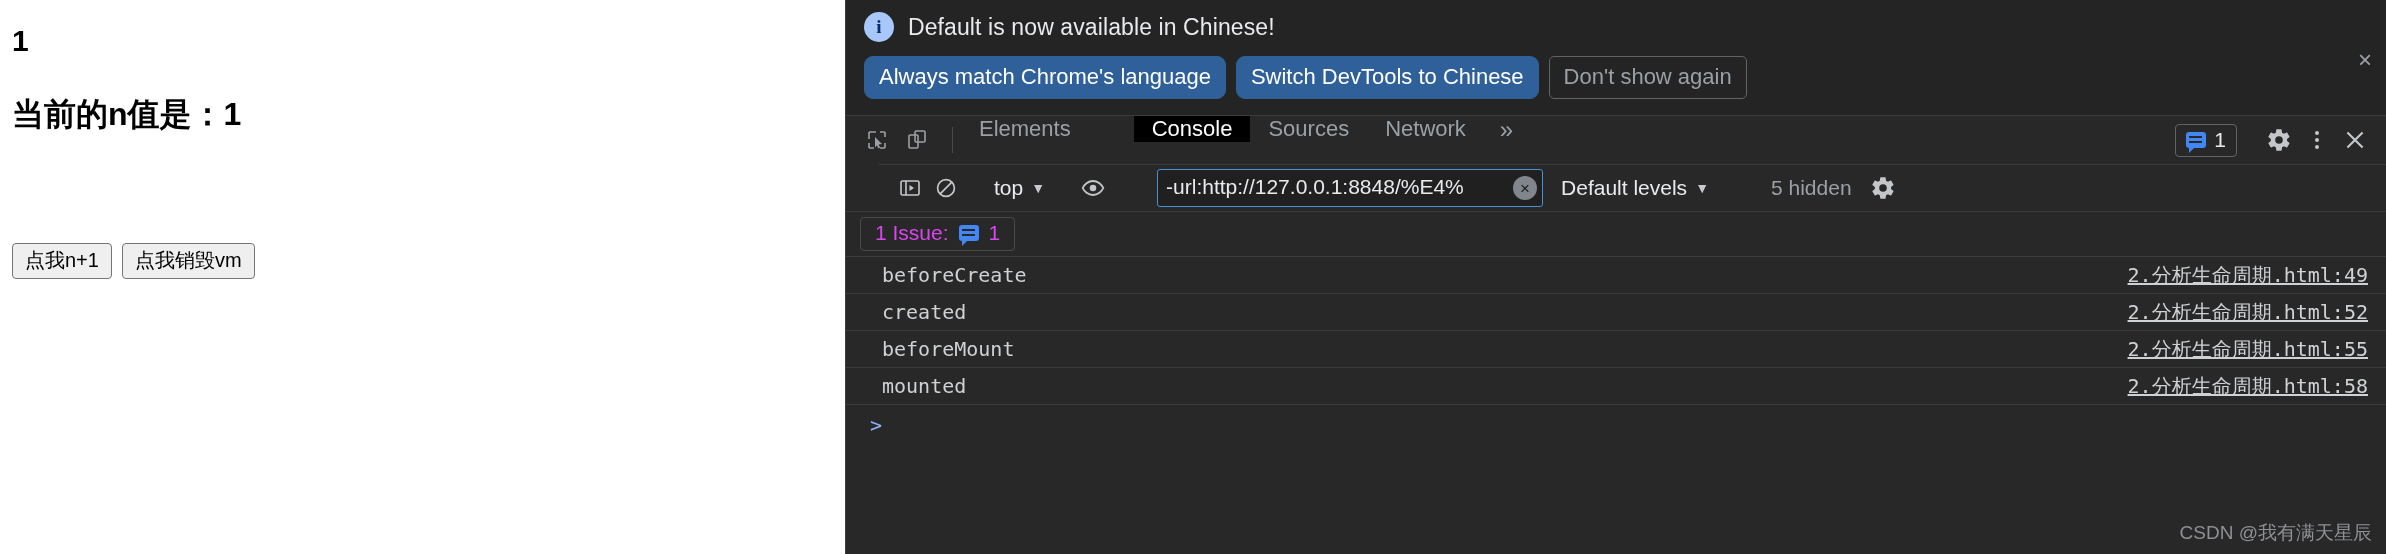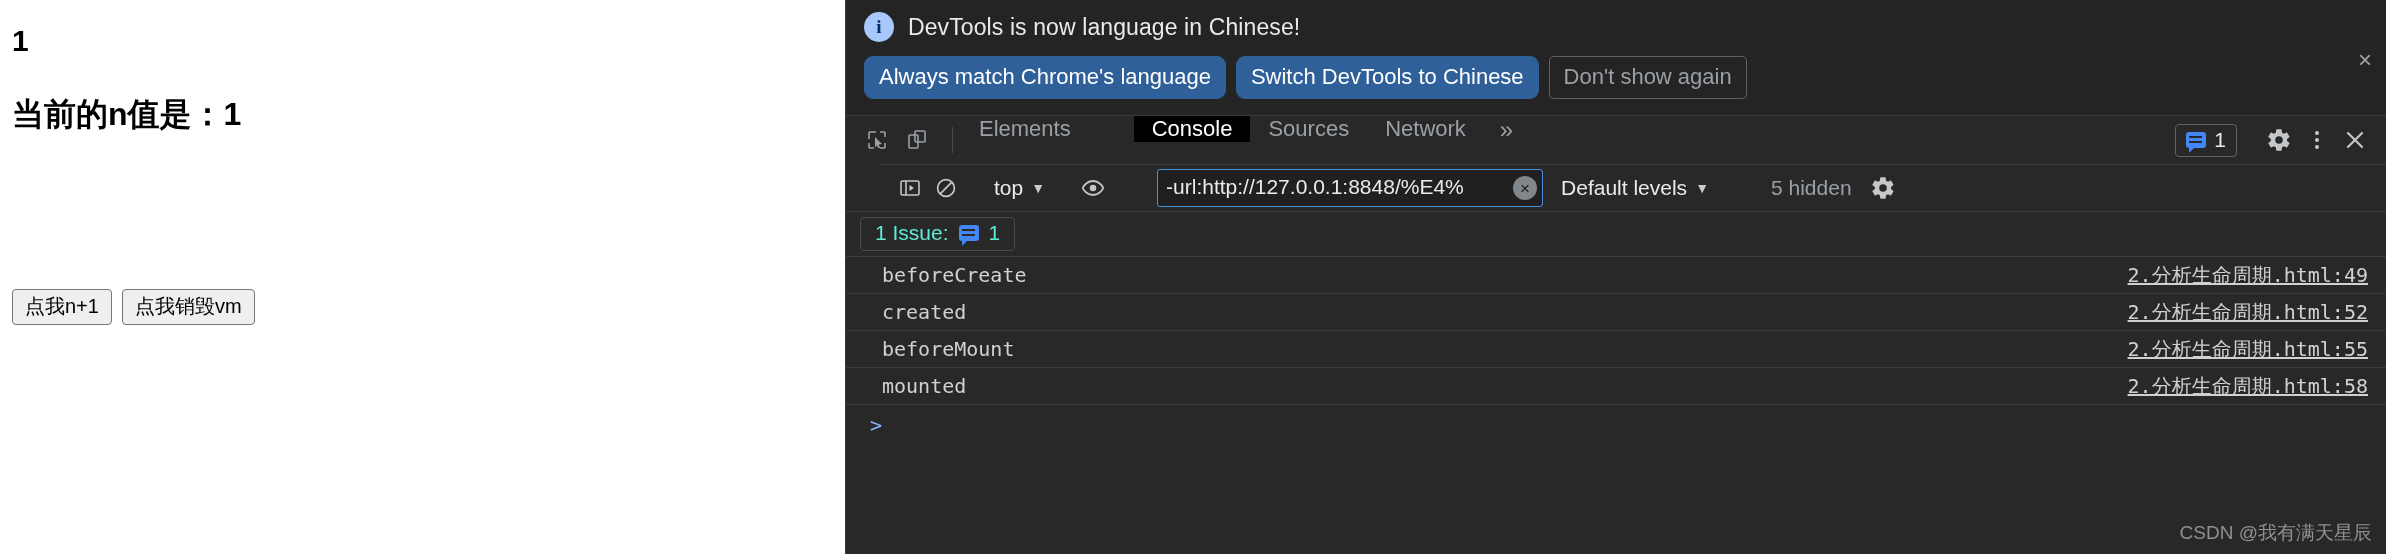--- a/index.html
+++ b/index.html
@@ -47,21 +47,20 @@
   .page-buttons button {
     font-family: "Liberation Sans", sans-serif;
     font-size: 20px;
     color: #000;
     background: #efefef;
     border: 1px solid #767676;
     border-radius: 4px;
     padding: 5px 12px 7px;
     line-height: 1.1;
     cursor: pointer;
-    margin-top: 46px;
   }
 
   
   .devtools {
     flex: 1 1 auto;
     height: 554px;
     background: #282828;
     color: #e8eaed;
     display: flex;
     flex-direction: column;
@@ -299,21 +298,21 @@
     border-top: 1px solid #3c3c3c;
     display: flex;
     align-items: center;
     padding-left: 14px;
   }
   .issue-box {
     display: flex; align-items: center; gap: 10px;
     border: 1px solid #4a4a4a;
     border-radius: 4px;
     padding: 3px 14px 5px;
-    color: #5eead4;
+    color: #d946ef;
     font-size: 21px;
     cursor: pointer;
   }
 
   
   .console {
     flex: 1 1 auto;
     background: #282828;
     overflow: hidden;
     border-top: 1px solid #3c3c3c;
@@ -371,21 +370,21 @@
       <button>点我n+1</button>
       <button>点我销毁vm</button>
     </div>
   </div>
 
   <div class="devtools">
 
     <div class="banner">
       <div class="banner-row1">
         <div class="info-icon">i</div>
-        <div class="banner-text">DevTools is now language in Chinese!</div>
+        <div class="banner-text">Default is now available in Chinese!</div>
       </div>
       <div class="banner-row2">
         <button class="btn-primary">Always match Chrome's language</button>
         <button class="btn-primary">Switch DevTools to Chinese</button>
         <button class="btn-ghost">Don't show again</button>
       </div>
       <div class="banner-close">×</div>
     </div>
 
     <div class="tabbar">

